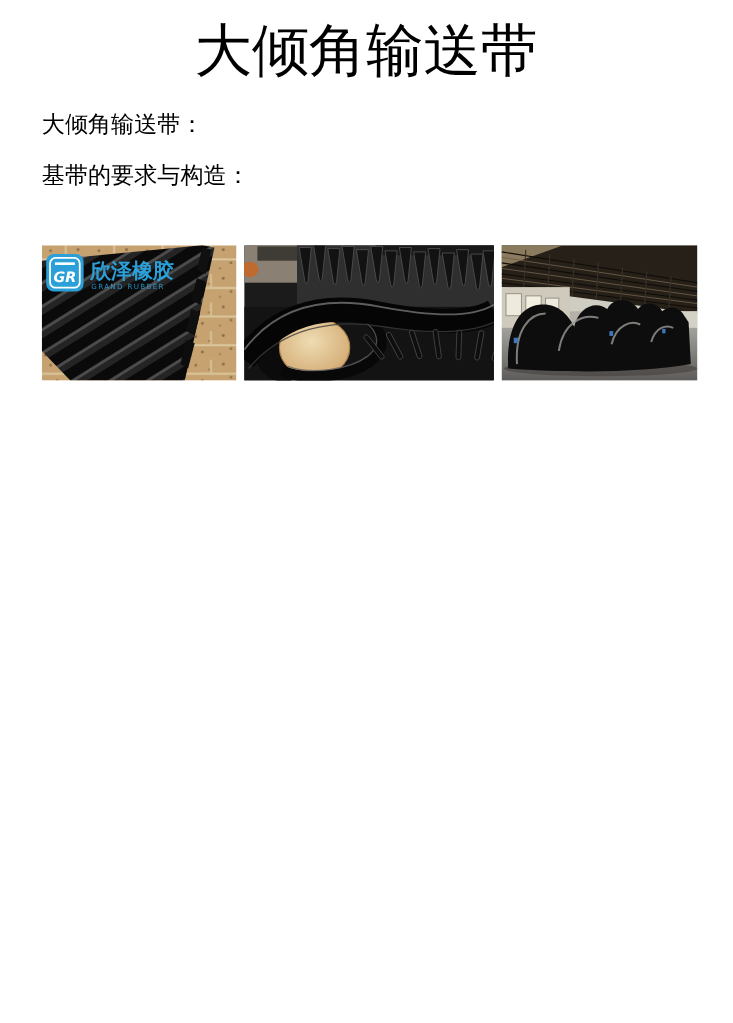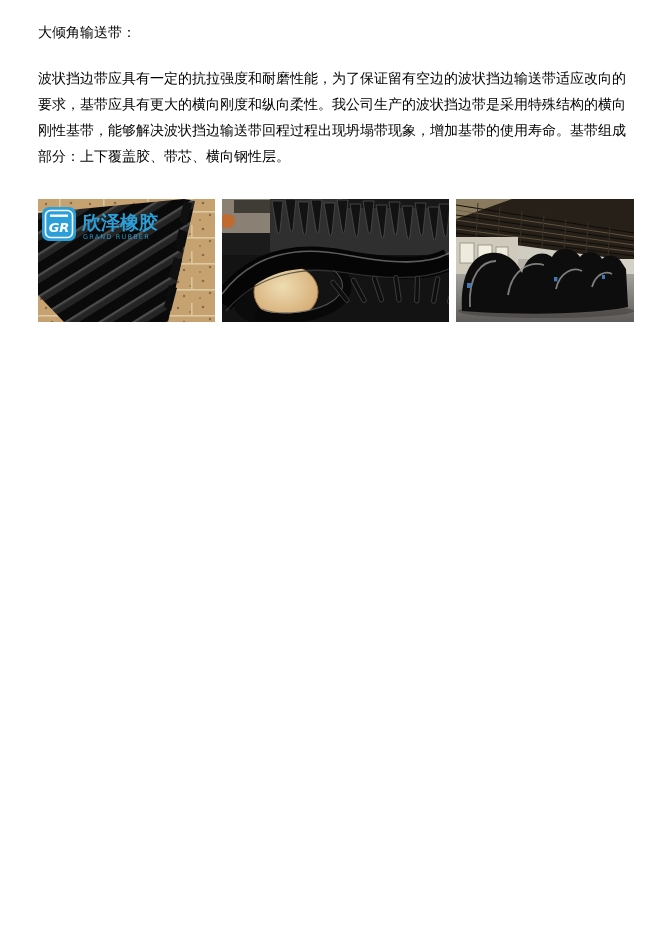--- a/index.html
+++ b/index.html
@@ -7,35 +7,36 @@
     width:666px;height:930px;background:#ffffff;color:#000000;
     font-family:"DejaVu Sans","Liberation Sans",sans-serif;
     overflow:hidden;
   }
   .page{padding:0 38px;}
   .title{
     font-size:52px;font-weight:400;text-align:center;
     margin:14px 0 0;line-height:66px;white-space:nowrap;
   }
   .para{
-    font-size:14px;line-height:26px;margin:20px 0 0;
-    text-align:left;word-break:break-all;line-break:anywhere;font-family:Liberation Serif, serif;
+    font-size:21px;line-height:26px;margin:20px 0 0;
+    text-align:left;word-break:break-all;line-break:anywhere;
   }
-  .gallery{margin-top:29px;display:flex;gap:7px;}
+  .gallery{margin-top:51px;display:flex;gap:7px;}
   .gallery figure{margin:0;line-height:0;}
   svg{display:block;}
 </style>
 </head>
 <body>
 
 <div class="page">
 
+  <h1 class="title">大倾角输送带</h1>
 
   <p class="para">大倾角输送带：</p>
-  <p class="para">波状挡边带应具有一定的抗拉强度和耐磨性能，为了保证留有空边的波状挡边输送带适应改向的要求，基带应具有更大的横向刚度和纵向柔性。我公司生产的波状挡边带是采用特殊结构的横向刚性基带，能够解决波状挡边输送带回程过程出现坍塌带现象，增加基带的使用寿命。基带组成部分：上下覆盖胶、带芯、横向钢性层。</p>
+  <p class="para">基带的要求与构造：</p>
 
   <div class="gallery">
 
     <figure>
       <svg width="177" height="123" viewBox="0 0 177 123">
         <defs>
           <pattern id="p1brick" width="44" height="26" patternUnits="userSpaceOnUse">
             <rect width="44" height="26" fill="#c7a271"></rect>
             <rect y="12" width="44" height="1.6" fill="#dccba2"></rect>
             <rect x="21" y="0" width="1.6" height="12" fill="#d8c59c"></rect>

